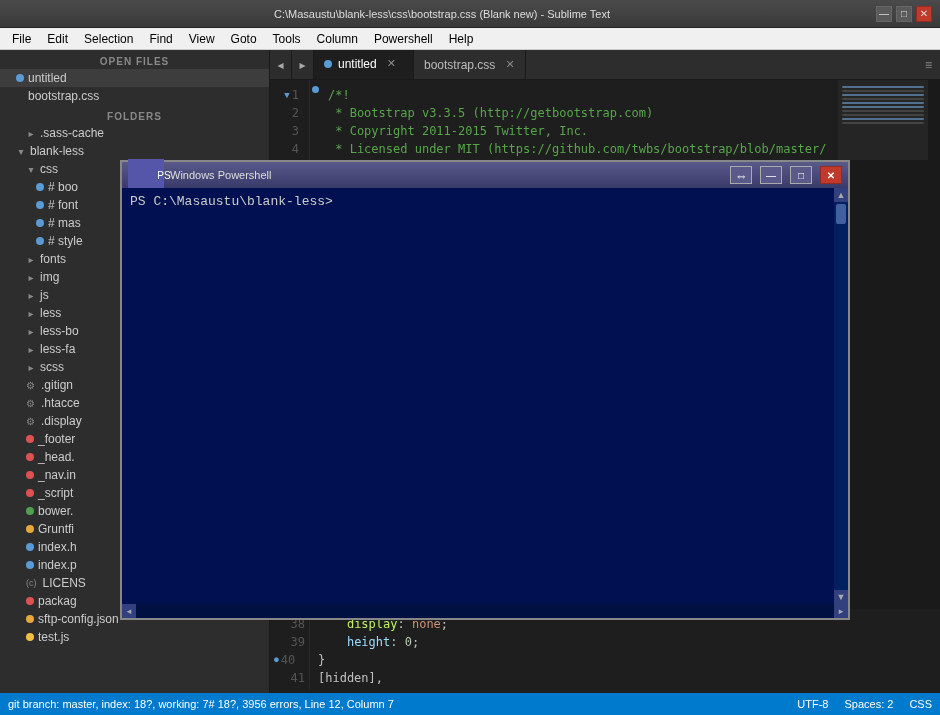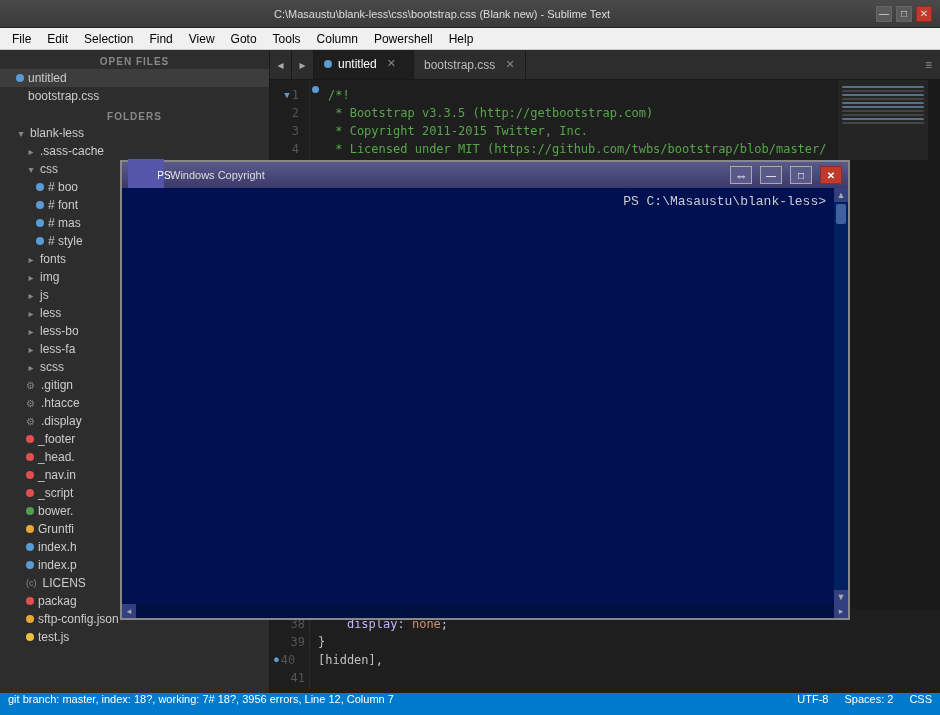--- a/index.html
+++ b/index.html
@@ -251,21 +251,21 @@
     .scrollbar-v {
       width: 12px;
       background: #1a1a1a;
     }
 
     
     .status-bar {
       height: 22px;
       background: #007acc;
       display: flex;
-      align-items: flex-start;
+      align-items: center;
       padding: 0 8px;
       color: #fff;
       font-size: 11px;
       gap: 16px;
     }
     .status-item {
       white-space: nowrap;
     }
     .status-right {
       margin-left: auto;
@@ -346,21 +346,20 @@
     .ps-scroll-thumb {
       margin: 2px;
       height: 20px;
       background: #4060a0;
       border-radius: 2px;
     }
     .ps-content-row {
       display: flex;
       flex: 1;
       overflow: hidden;
-      text-align: right;
     }
     
     .ps-hscroll {
       height: 14px;
       background: #002060;
       display: flex;
       align-items: center;
     }
     .ps-hscroll-btn {
       width: 14px;
@@ -414,28 +413,28 @@
       <span class="dot dot-blue"></span>
       <span>untitled</span>
     </div>
     <div class="sidebar-item indent1">
       <span style="width:8px;height:8px;flex-shrink:0;"></span>
       <span>bootstrap.css</span>
     </div>
 
     <div class="sidebar-section-title">FOLDERS</div>
 
+    <div class="sidebar-item indent2">
+      <span class="folder-arrow closed"></span>
+      <span>.sass-cache</span>
+    </div>
+
     <div class="sidebar-item indent1">
       <span class="folder-arrow open"></span>
       <span>blank-less</span>
-    </div>
-
-    <div class="sidebar-item indent2">
-      <span class="folder-arrow closed"></span>
-      <span>.sass-cache</span>
     </div>
 
     <div class="sidebar-item indent2">
       <span class="folder-arrow open"></span>
       <span>css</span>
     </div>
 
     <div class="sidebar-item indent3">
       <span class="dot dot-blue"></span>
       <span># boo</span>
@@ -611,21 +610,22 @@
     <div style="display:flex;background:#1e1e1e;padding:4px 0;">
       <div class="line-numbers" style="padding:2px 4px;">
         <div style="line-height:18px;">38</div>
         <div style="line-height:18px;">39</div>
         <div style="line-height:18px;display:flex;align-items:center;">
           <span style="color:#5b9bd5;font-size:8px;margin-right:2px;">●</span>40
         </div>
         <div style="line-height:18px;">41</div>
       </div>
       <div class="code-text" style="padding:2px 8px;">
-        <div class="code-line">    <span style="color:#c4b5fd;">display</span>: <span style="color:#ce9178;">none</span>;</div>
+        <div class="code-line">    <span style="color:#bef264;">display</span>: <span style="color:#ce9178;">none</span>;</div>
+        <div class="code-line">    <span style="color:#9cdcfe;">height</span>: <span style="color:#b5cea8;">0</span>;</div>
         <div class="code-line">}</div>
         <div class="code-line">[hidden],</div>
       </div>
     </div>
   </div>
 
 </div>
 
 <div class="status-bar">
   <span class="status-item">git branch: master, index: 18?, working: 7# 18?, 3956 errors, Line 12, Column 7</span>
@@ -633,21 +633,21 @@
     <span class="status-item">UTF-8</span>
     <span class="status-item">Spaces: 2</span>
     <span class="status-item">CSS</span>
   </div>
 </div>
 
 <div class="ps-overlay">
 
   <div class="ps-title-bar">
     <div class="ps-icon">PS</div>
-    <span class="ps-title-text">Windows Copyright</span>
+    <span class="ps-title-text">Windows Powershell</span>
     <div class="ps-btn swap">⇔</div>
     <div class="ps-btn minimize">—</div>
     <div class="ps-btn maximize">□</div>
     <div class="ps-btn close-btn">✕</div>
   </div>
 
   <div class="ps-content-row">
     <div class="ps-content">
       <span class="ps-prompt">PS C:\Masaustu\blank-less&gt;</span>
     </div>

